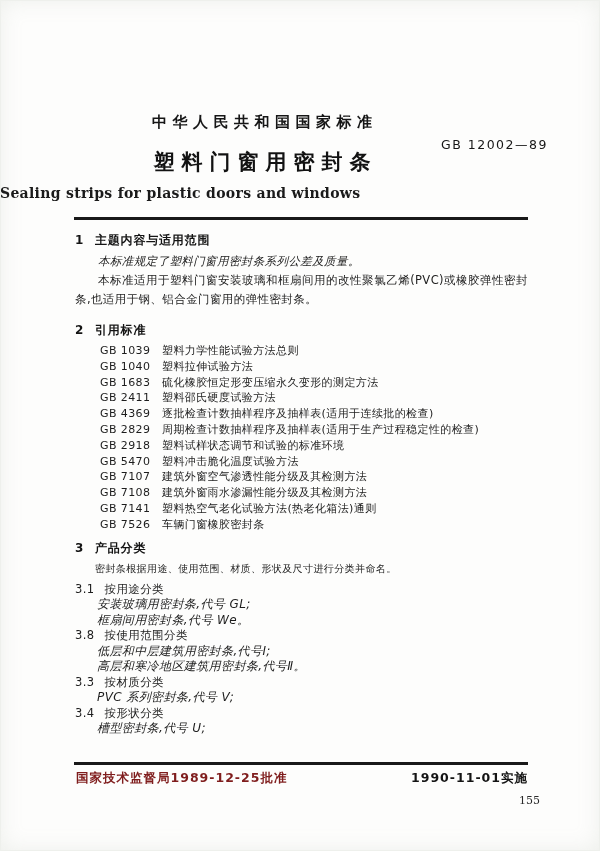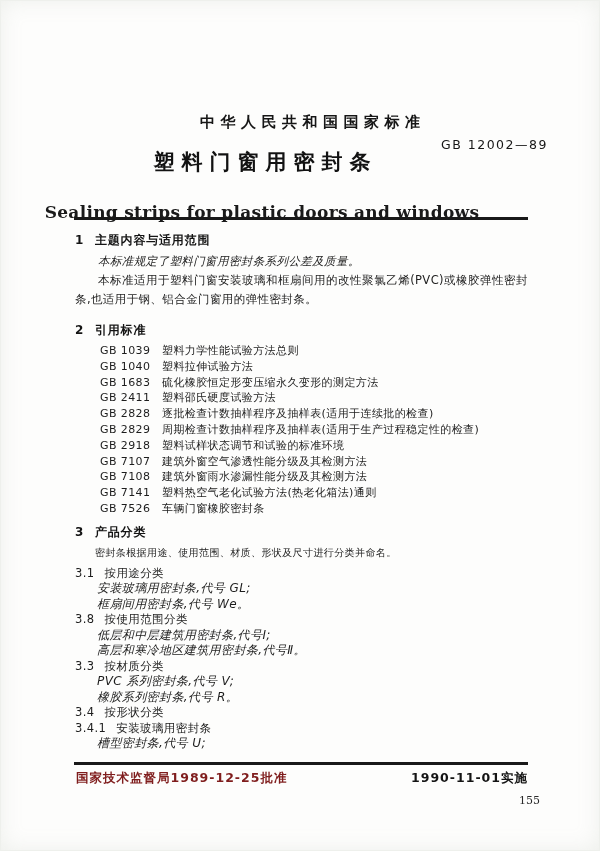--- a/index.html
+++ b/index.html
@@ -21,21 +21,20 @@
   
   .authority {
     position: absolute;
     top: 113px; left: 0; width: 524px;
     text-align: center;
     font-size: 15px;
     font-weight: 700;
     letter-spacing: 5.5px;
     text-indent: 5.5px;
     color: #161616;
-    padding-left: 48px;
   }
   .std-code {
     position: absolute;
     top: 137px; left: 441px;
     font-size: 12.5px;
     font-weight: 400;
     letter-spacing: 1.5px;
     color: #161616;
     white-space: nowrap;
   }
@@ -45,27 +44,26 @@
     text-align: center;
     font-size: 21px;
     font-weight: 700;
     letter-spacing: 7px;
     text-indent: 7px;
     color: #121212;
   }
   .title-en {
     position: absolute;
     top: 185px; left: 0; width: 524px;
-    text-align: center;
+    text-align: left;
     font-family: "DejaVu Serif", serif;
-    font-size: 17px;
+    font-size: 14px;
     font-weight: 700;
     letter-spacing: 0.3px;
     color: #1a1a1a;
-    margin-top: 17px;
   }
   .header-rule {
     position: absolute;
     top: 217px; left: 74px;
     width: 454px; height: 3px;
     background: #191919;
   }
 
   
   .body {
@@ -195,30 +193,34 @@
       </div>
       <div class="ref-row">
         <span class="ref-code">GB 1683</span>
         <span>硫化橡胶恒定形变压缩永久变形的测定方法</span>
       </div>
       <div class="ref-row">
         <span class="ref-code">GB 2411</span>
         <span>塑料邵氏硬度试验方法</span>
       </div>
       <div class="ref-row">
-        <span class="ref-code">GB 2828</span>
+        <span class="ref-code">GB 4369</span>
         <span>逐批检查计数抽样程序及抽样表(适用于连续批的检查)</span>
       </div>
       <div class="ref-row">
         <span class="ref-code">GB 2829</span>
         <span>周期检查计数抽样程序及抽样表(适用于生产过程稳定性的检查)</span>
       </div>
       <div class="ref-row">
         <span class="ref-code">GB 2918</span>
         <span>塑料试样状态调节和试验的标准环境</span>
+      </div>
+      <div class="ref-row">
+        <span class="ref-code">GB 5470</span>
+        <span>塑料冲击脆化温度试验方法</span>
       </div>
       <div class="ref-row">
         <span class="ref-code">GB 7107</span>
         <span>建筑外窗空气渗透性能分级及其检测方法</span>
       </div>
       <div class="ref-row">
         <span class="ref-code">GB 7108</span>
         <span>建筑外窗雨水渗漏性能分级及其检测方法</span>
       </div>
       <div class="ref-row">
@@ -249,31 +251,26 @@
       <span>按使用范围分类</span>
     </div>
     <div class="clause-item">低层和中层建筑用密封条,代号Ⅰ;</div>
     <div class="clause-item">高层和寒冷地区建筑用密封条,代号Ⅱ。</div>
 
     <div class="clause-head">
       <span class="cno">3.3</span>
       <span>按材质分类</span>
     </div>
     <div class="clause-item">PVC 系列密封条,代号 V;</div>
-    <div class="clause-item">橡胶系列密封条,代号 R。</div>
 
     <div class="clause-head">
       <span class="cno">3.4</span>
       <span>按形状分类</span>
     </div>
 
-    <div class="clause-head">
-      <span class="cno">3.4.1</span>
-      <span>安装玻璃用密封条</span>
-    </div>
     <div class="clause-item">槽型密封条,代号 U;</div>
 
   </div>
 
   <div class="footer-rule"></div>
   <div class="footer-approval">国家技术监督局1989-12-25批准</div>
   <div class="footer-impl">1990-11-01实施</div>
   <div class="page-number">155</div>
 
 </div>

